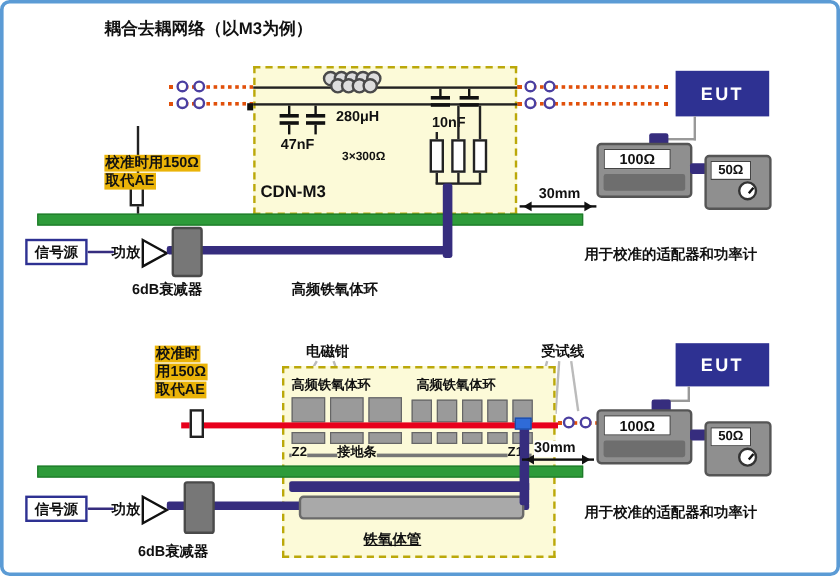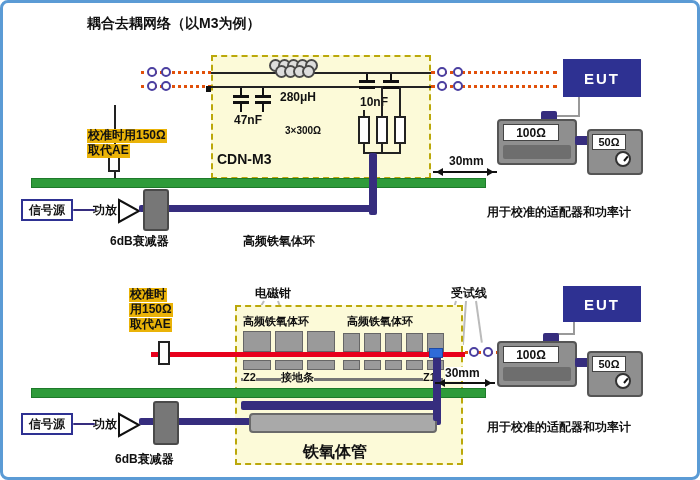--- a/index.html
+++ b/index.html
@@ -191,21 +191,21 @@
   <div class="lbl" style="left:278px;top:368px;font-size:11px;background:#FCFAD8;">接地条</div>
   <div class="lbl" style="left:420px;top:368px;font-size:11px;background:#FCFAD8;">Z1</div>
 
   <div class="greenbar" style="left:28px;top:385px;width:455px;"></div>
 
   <div class="navy" style="left:136px;top:415px;width:302px;height:7px;"></div>
   <div class="navy" style="left:238px;top:398px;width:200px;height:9px;"></div>
   <div class="graybox" style="left:246px;top:410px;width:188px;height:20px;background:#A9A9A9;border-color:#6a6a6a;"></div>
   <div class="navy" style="left:430px;top:352px;width:8px;height:66px;"></div>
   <div class="bluecon" style="left:426px;top:345px;width:14px;height:10px;"></div>
-  <div class="lbl" style="left:300px;top:440px;font-size:16px;">铁氧体管</div>
+  <div class="lbl" style="left:300px;top:440px;font-size:12px;text-decoration:underline;">铁氧体管</div>
 
   <div class="sigbox" style="left:18px;top:410px;width:52px;height:22px;font-size:12px;">信号源</div>
   <div class="navy" style="left:70px;top:420px;width:22px;height:2px;"></div>
   <div class="lbl" style="left:90px;top:415px;font-size:12px;">功放</div>
   <svg width="24" height="26" style="position:absolute;left:114px;top:409px;">
     <polygon points="2,2 22,13 2,24" fill="#fff" stroke="#111" stroke-width="2"></polygon>
   </svg>
   <div class="atten" style="left:150px;top:398px;width:26px;height:44px;"></div>
   <div class="lbl" style="left:112px;top:450px;font-size:12px;">6dB衰减器</div>
 

